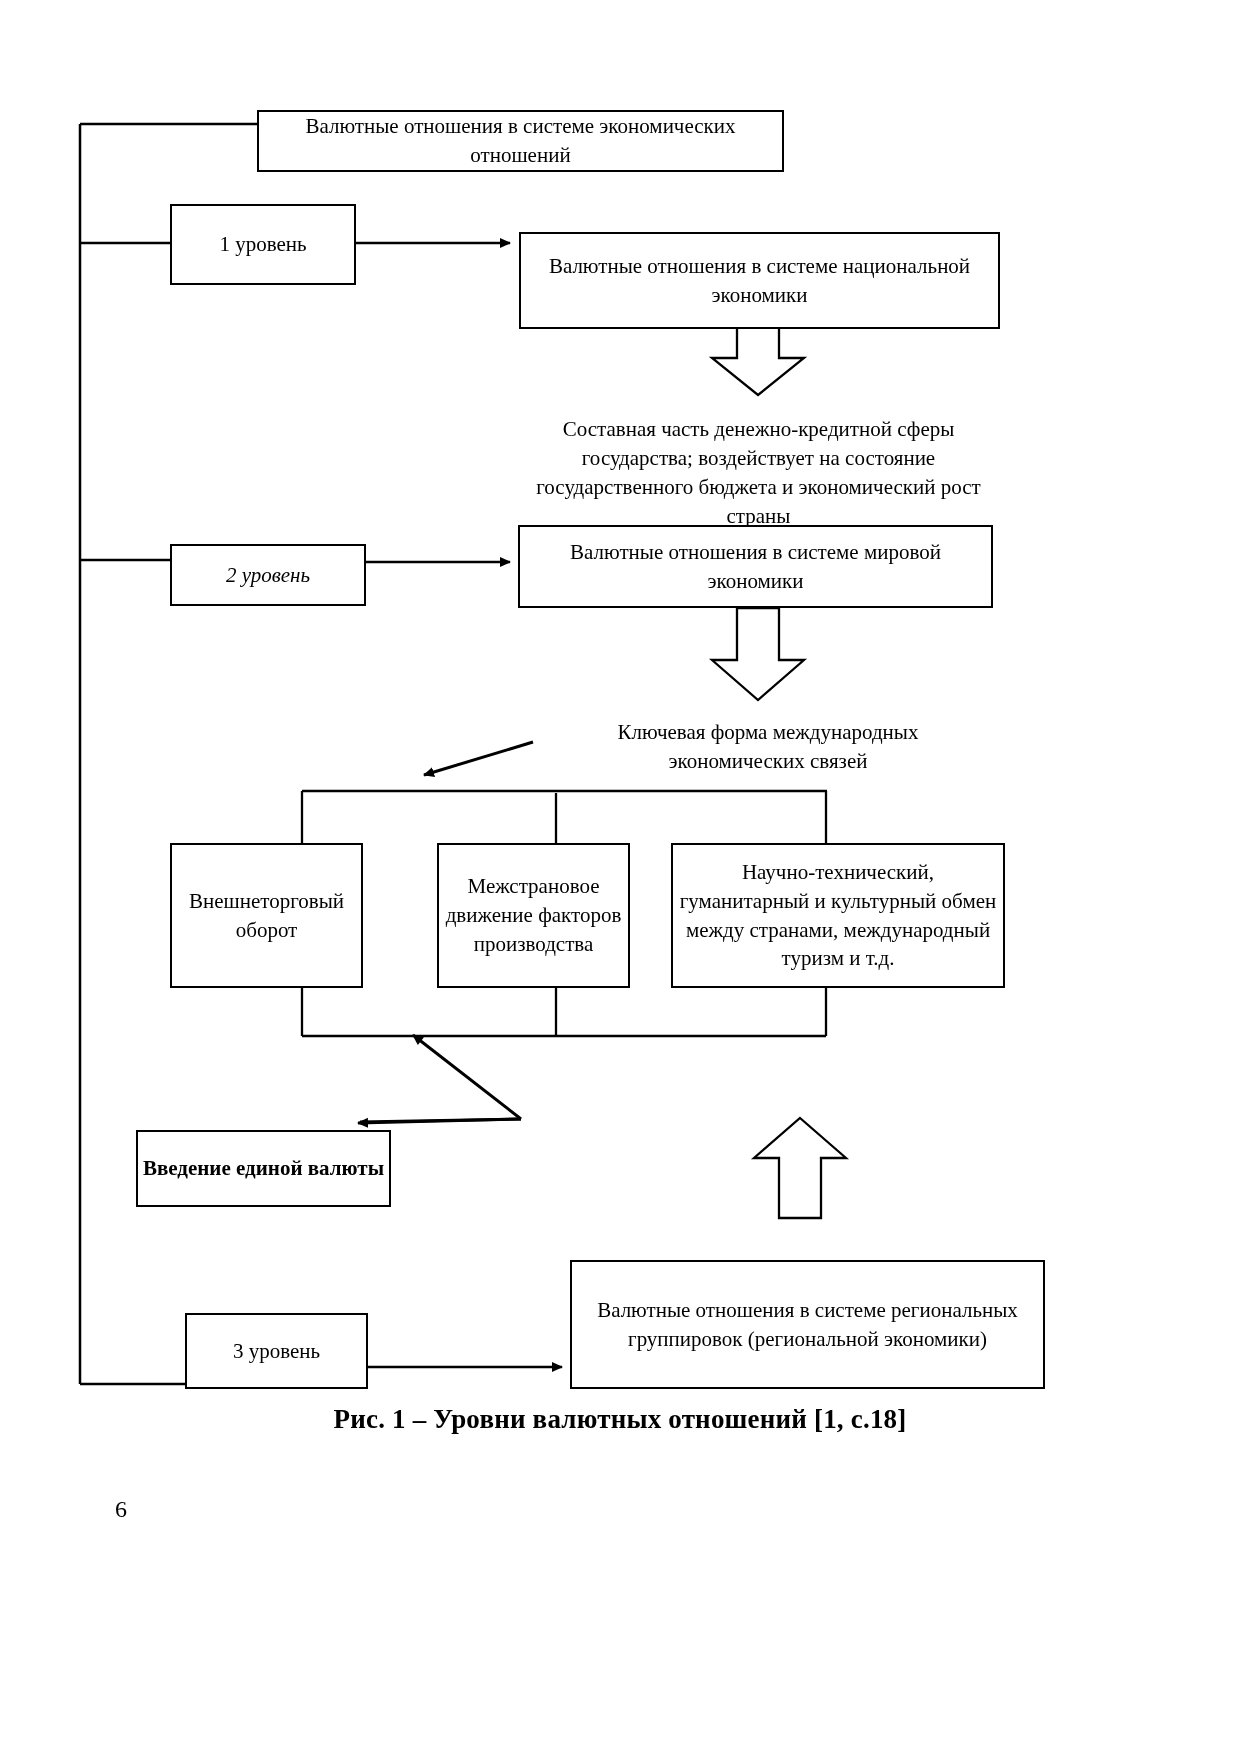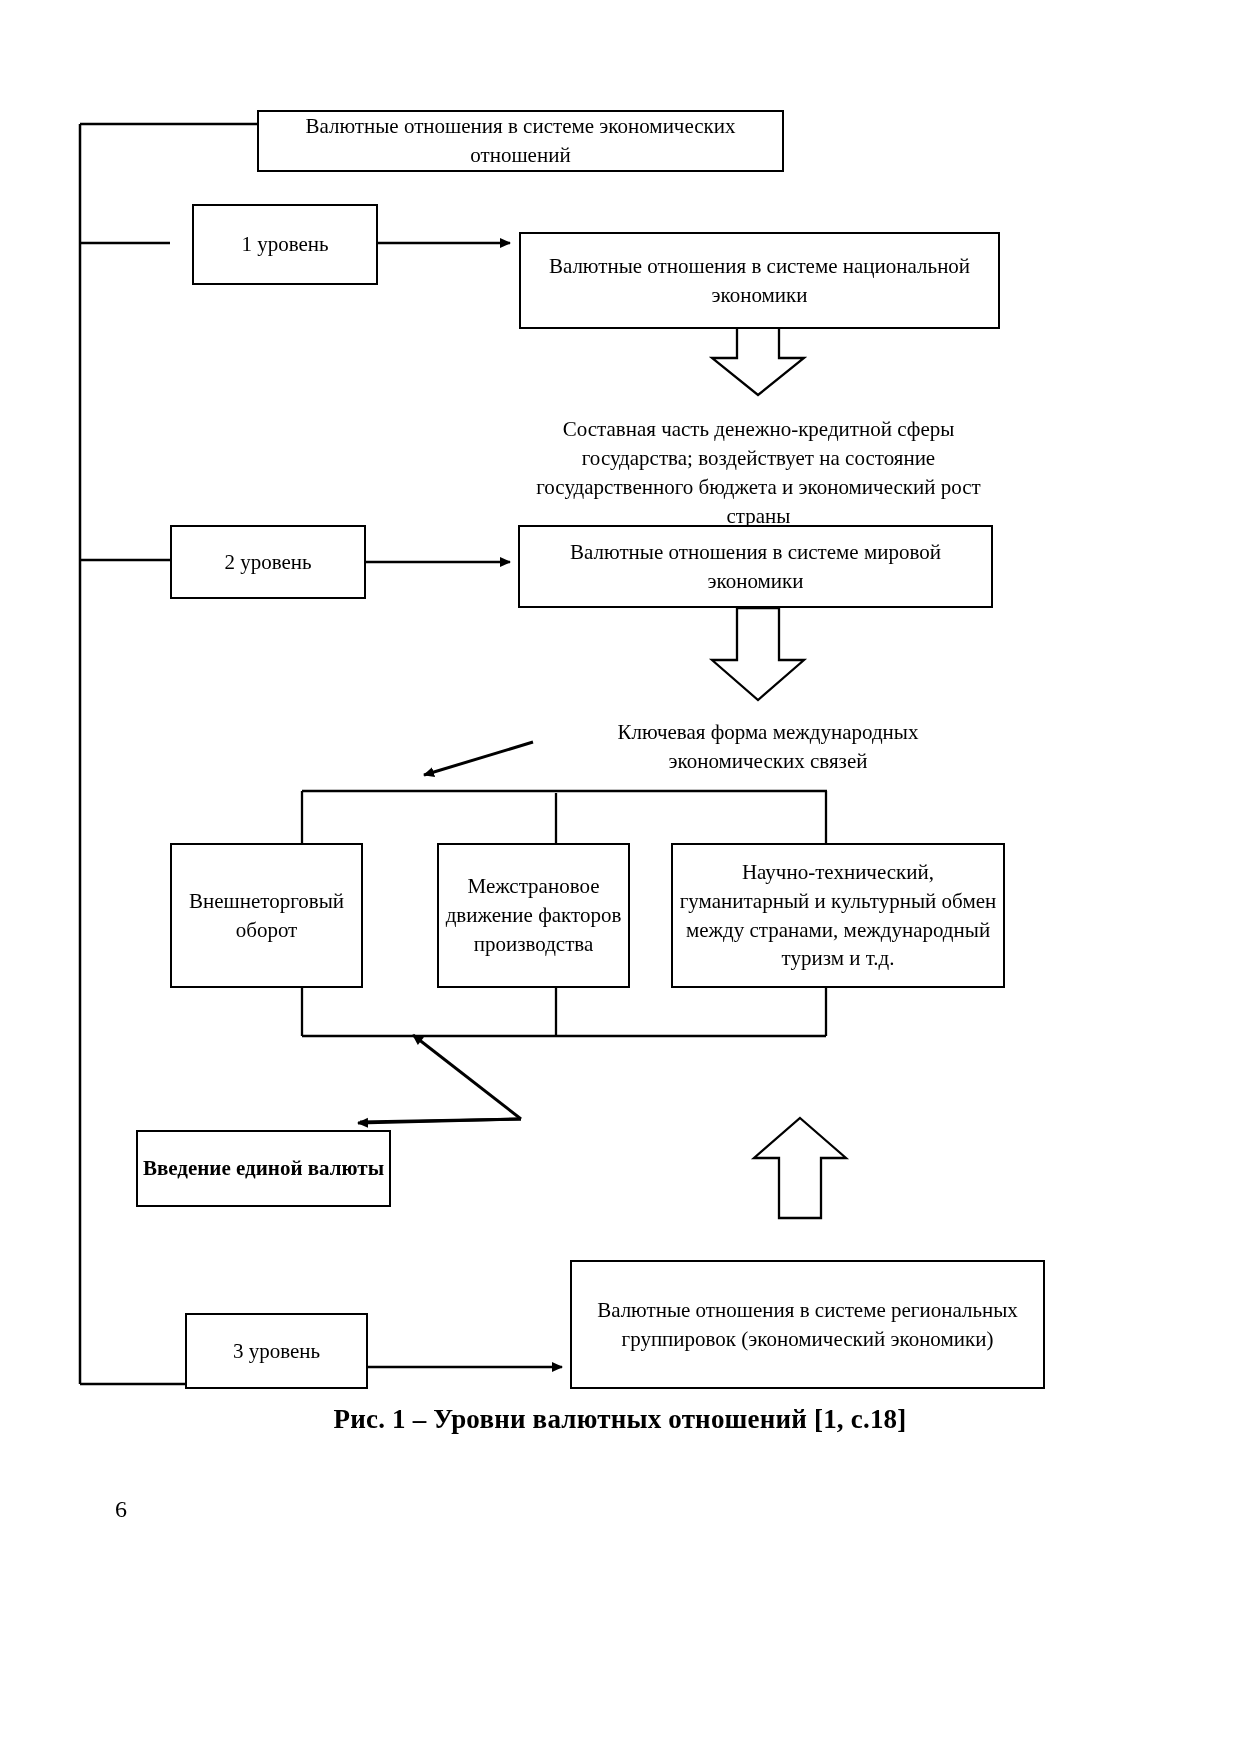--- a/index.html
+++ b/index.html
@@ -123,33 +123,33 @@
 
     <g>
       <path d="M800,1118 L846,1158 L821,1158 L821,1218 L779,1218 L779,1158 L754,1158 Z" stroke="#000" stroke-width="2.3" fill="#ffffff"></path>
     </g>
   </svg>
 
   <div class="box" style="left:257px; top:110px; width:527px; height:62px;">
     <span>Валютные отношения в системе экономических отношений</span>
   </div>
 
-  <div class="box" style="left:170px; top:204px; width:186px; height:81px;margin-left:22px;">
+  <div class="box" style="left:170px; top:204px; width:186px; height:81px;">
     <span>1 уровень</span>
   </div>
 
   <div class="box" style="left:519px; top:204px; width:481px; height:97px;margin-top:28px;">
     <span>Валютные отношения в системе национальной экономики</span>
   </div>
 
   <div class="free-text" style="left:516px; top:415px; width:485px;">
     <span>Составная часть денежно-кредитной сферы государства; воздействует на состояние государственного бюджета и экономический рост страны</span>
   </div>
 
-  <div class="box" style="left:170px; top:525px; width:196px; height:74px;">
+  <div class="box" style="left:170px; top:544px; width:196px; height:62px;font-style:italic;">
     <span>2 уровень</span>
   </div>
 
   <div class="box" style="left:518px; top:525px; width:475px; height:83px;">
     <span>Валютные отношения в системе мировой экономики</span>
   </div>
 
   <div class="free-text" style="left:578px; top:718px; width:380px;">
     <span>Ключевая форма международных экономических связей</span>
   </div>
@@ -169,21 +169,21 @@
 
   <div class="box" style="left:136px; top:1130px; width:255px; height:77px;font-weight:bold;">
     <span>Введение единой валюты</span>
   </div>
 
   <div class="box" style="left:185px; top:1313px; width:183px; height:76px;">
     <span>3 уровень</span>
   </div>
 
   <div class="box" style="left:570px; top:1260px; width:475px; height:129px;">
-    <span>Валютные отношения в системе региональных группировок (экономический экономики)</span>
+    <span>Валютные отношения в системе региональных группировок (региональной экономики)</span>
   </div>
 
   <div class="caption" style="left:170px; top:1404px; width:900px;">
     <span>Рис. 1 – Уровни валютных отношений [1, с.18]</span>
   </div>
 
   <div class="page-number" style="left:115px; top:1496px;">
     <span>6</span>
   </div>
 

